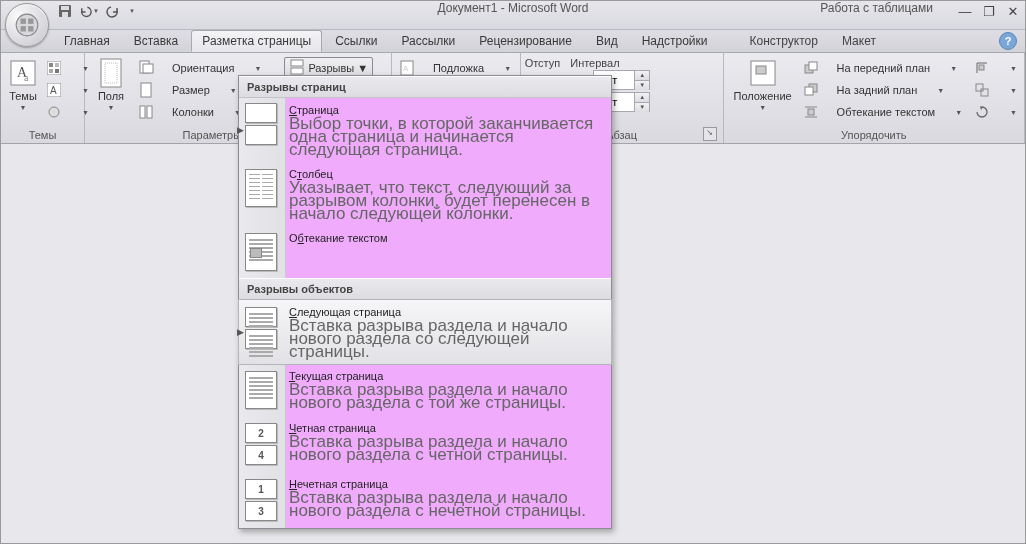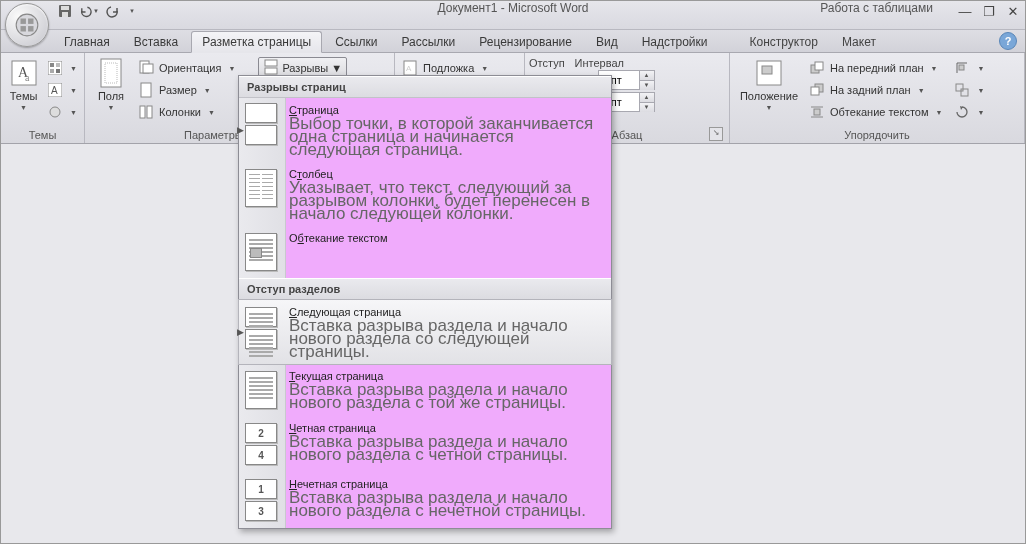--- a/index.html
+++ b/index.html
@@ -6,35 +6,35 @@
 .window{width:1026px;height:544px;background:#e8e8ec;position:relative;overflow:hidden;border:1px solid #999;box-sizing:border-box}
 .titlebar{height:28px;background:linear-gradient(#e6e6eb,#d9d9e0);display:flex;align-items:flex-start;position:relative;border-bottom:1px solid #b8b8c0}
 .office-btn{width:42px;height:42px;border-radius:50%;background:radial-gradient(circle at 30% 30%,#fafafa,#c5c5cc);position:absolute;left:4px;top:2px;z-index:20;border:1px solid #999;box-shadow:inset 0 1px 2px rgba(255,255,255,.8),0 1px 2px rgba(0,0,0,.3);display:flex;align-items:center;justify-content:center}
 .office-btn svg{width:26px;height:26px}
 .qat{display:flex;align-items:center;margin-left:54px;gap:4px}
 .qat-btn{width:20px;height:20px;display:flex;align-items:center;justify-content:center;border-radius:2px}
 .title-center{position:absolute;left:50%;transform:translateX(-50%);font-size:12px;color:#555}
 .title-right{position:absolute;right:92px;font-size:12px;color:#555}
 .win-controls{position:absolute;right:4px;top:2px;display:flex;gap:8px}
 .win-controls span{width:16px;height:16px;display:flex;align-items:center;justify-content:center;font-size:13px;color:#444}
-.tabstrip{height:22px;background:linear-gradient(#dedee4,#d2d2d9);display:flex;align-items:center;padding-left:52px;border-bottom:1px solid #a8a8b0;position:relative}
+.tabstrip{height:22px;background:linear-gradient(#dedee4,#d2d2d9);display:flex;align-items:flex-start;padding-left:52px;border-bottom:1px solid #a8a8b0;position:relative}
 .tab{padding:3px 10px 3px 10px;font-size:12px;color:#3a3a3a;border:1px solid transparent;border-bottom:none;margin-right:2px;cursor:default}
 .tab.active{background:linear-gradient(#f4f4f7,#e6e6eb);border:1px solid #a8a8b0;border-bottom:1px solid #e6e6eb;margin-bottom:-1px;border-radius:3px 3px 0 0}
 .tab.ctx{color:#444}
 .help-icon{position:absolute;right:8px;top:2px;width:16px;height:16px;border-radius:50%;background:#7aa7d8;color:#fff;font-size:11px;font-weight:bold;display:flex;align-items:center;justify-content:center;border:1px solid #5a87b8}
 .ribbon{height:90px;background:linear-gradient(#eaeaef,#d9d9df);display:flex;border-bottom:1px solid #a3a3aa;position:relative}
 .group{border-right:1px solid #b8b8c0;padding:2px 4px 0 4px;display:flex;flex-direction:column;height:100%;box-sizing:border-box;position:relative}
 .group-body{flex:1;display:flex;align-items:flex-start;gap:2px}
 .group-label{text-align:center;font-size:11px;color:#555;padding:1px 0 2px 0;position:relative}
 .group-label .launcher{position:absolute;right:2px;bottom:2px;width:12px;height:12px;border:1px solid #999;font-size:8px;line-height:10px;color:#666;background:#e4e4e9}
 .bigbtn{display:flex;flex-direction:column;align-items:center;width:40px;padding:2px;gap:2px}
 .bigbtn .ico{width:32px;height:32px;display:flex;align-items:center;justify-content:center}
 .bigbtn .lbl{font-size:11px;text-align:center;line-height:11px}
 .bigbtn .drop{font-size:7px;color:#555}
-.smallrow{display:flex;align-items:center;gap:5px;height:22px;padding:0 3px;white-space:nowrap}
+.smallrow{display:flex;align-items:center;gap:18px;height:22px;padding:0 3px;white-space:nowrap}
 .smallrow .ico{width:16px;height:16px;display:flex;align-items:center;justify-content:center}
 .smallrow .drop{font-size:7px;color:#555;margin-left:2px}
 .stack{display:flex;flex-direction:column}
 .dd-active{background:linear-gradient(#f0f0f3,#dadade);border:1px solid #8a8a92;border-radius:2px;padding:0 4px;height:20px;display:flex;align-items:center;gap:3px}
 .field-lbl{font-size:11px;color:#444}
 .spin{display:flex;align-items:center;border:1px solid #a8a8b0;background:#fff;height:18px}
 .spin input{border:none;width:34px;font-size:11px;padding:0 3px;outline:none;background:transparent}
 .spin .spbtns{display:flex;flex-direction:column;border-left:1px solid #a8a8b0}
 .spin .spbtns span{width:14px;height:9px;font-size:6px;display:flex;align-items:center;justify-content:center;background:linear-gradient(#f2f2f5,#dcdce1);color:#555}
 .spin .spbtns span:first-child{border-bottom:1px solid #a8a8b0}
@@ -425,21 +425,21 @@
         <div class="micon">
             <div class="pg lines" style="height:36px">
               <div style="position:absolute;left:4px;top:14px;width:10px;height:8px;background:#bbb;border:1px solid #888"></div>
             </div>
           </div>
         <div class="mtext">
             <div class="mtitle"><span>О</span><u>б</u><span>текание текстом</span></div>
           </div>
       </div>
     </div>
-    <div class="menu-head">Отступ разделов</div>
+    <div class="menu-head">Разрывы объектов</div>
     <div class="menu-inner">
       <div class="menu-gutter"></div>
       <div class="menu-item double hover">
         <span class="arrow-left">▶</span>
         <div class="micon">
             <div class="pg lines" style="height:18px"></div>
             <div class="pg lines" style="height:18px"></div>
           </div>
         <div class="mtext">
             <div class="mtitle"><u>С</u><span>ледующая страница</span></div>

